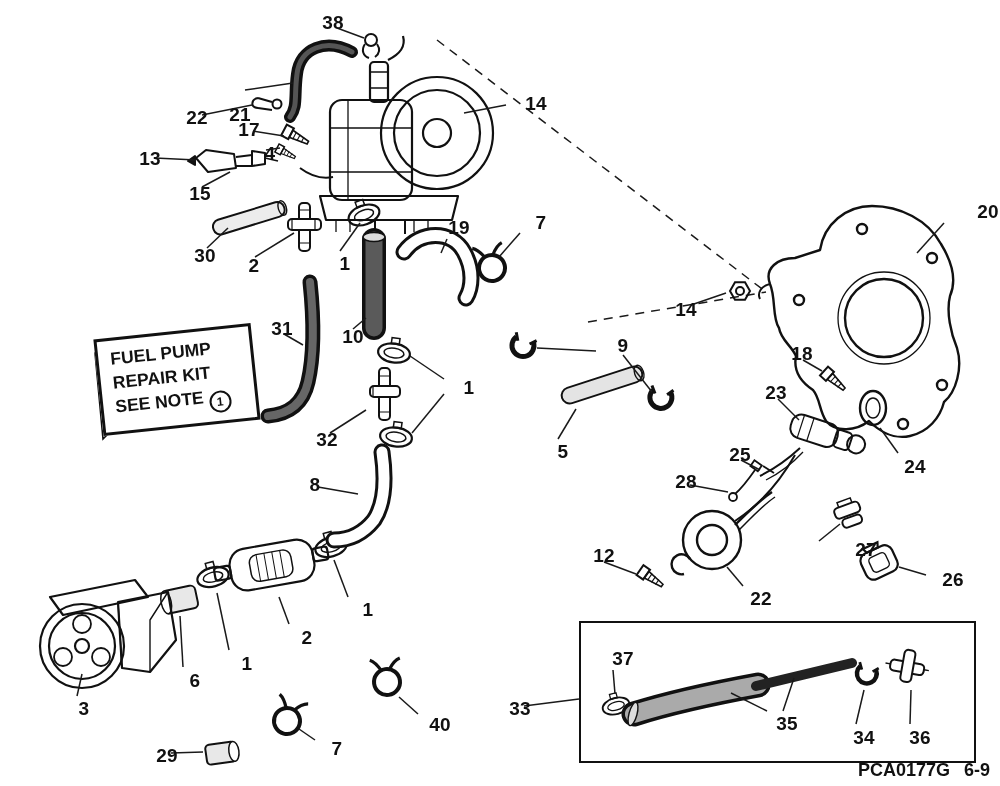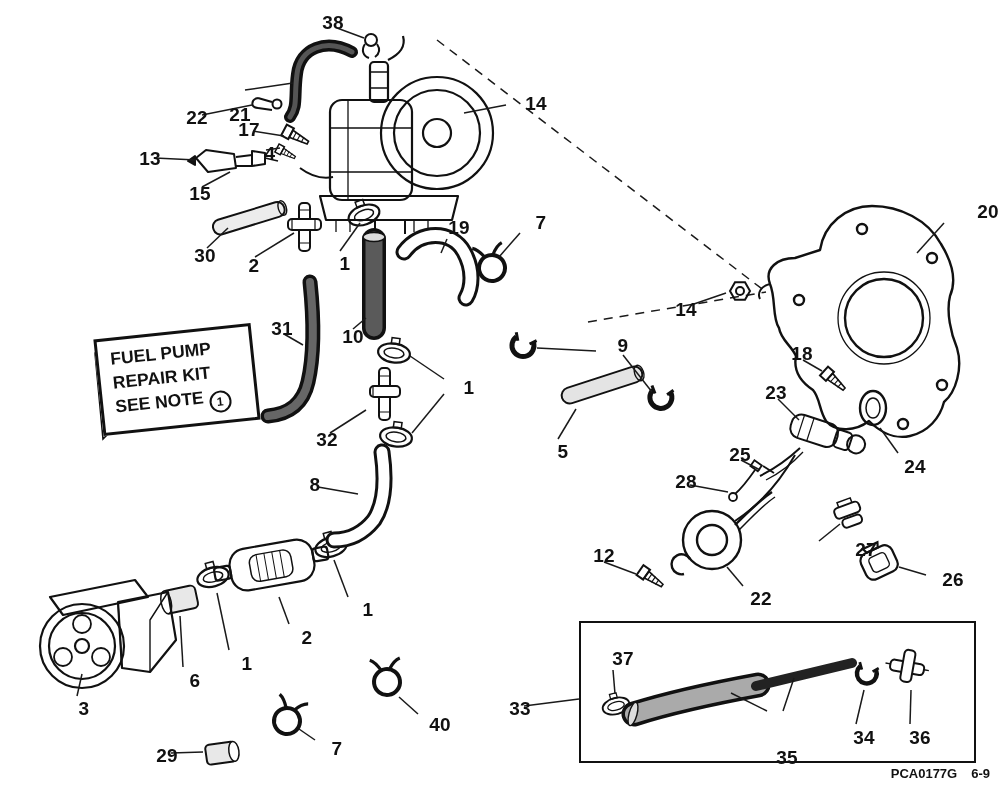--- a/index.html
+++ b/index.html
@@ -7,21 +7,21 @@
   #page{position:relative;width:1000px;height:786px;background:#fff;overflow:hidden}
   #art{position:absolute;left:0;top:0;width:1000px;height:786px}
   #callout-layer{position:absolute;left:12px;top:0;width:1000px;height:786px;pointer-events:none}
   .callout{position:absolute;transform:translate(-50%,-50%);font-weight:bold;font-size:19px;line-height:1;color:#111;letter-spacing:.3px}
   #leader-layer line{stroke:#1a1a1a;stroke-width:1.5}
   #note-box{position:absolute;left:98px;top:331px;width:158px;height:97px;border:3px solid #111;background:#fff;
     transform:rotate(-6deg);display:flex;flex-direction:column;justify-content:center;padding-left:12px;gap:3px;box-sizing:border-box}
   .nb-line{font-size:17.5px;font-weight:bold;white-space:nowrap}
   .note-circle{display:inline-flex;align-items:center;justify-content:center;width:18px;height:18px;border:2px solid #111;
     border-radius:50%;font-size:12px;font-weight:bold;margin-left:5px;vertical-align:-4px}
-  #footer{position:absolute;right:10px;bottom:5px;font-size:13px;font-weight:bold}
+  #footer{position:absolute;right:10px;bottom:5px;font-size:18px;font-weight:bold}
   #footer span{margin-left:14px}
 </style>
 </head>
 <body>
 
 <div id="page">
 
   <svg id="art" viewBox="0 0 1000 786" xmlns="http://www.w3.org/2000/svg">
     <defs>
       <g id="clamp-ring">
@@ -348,21 +348,21 @@
       <div class="callout" style="left: 356px; top: 609px;">1</div>
       <div class="callout" style="left: 295px; top: 637px;">2</div>
       <div class="callout" style="left: 183px; top: 680px;">6</div>
       <div class="callout" style="left: 235px; top: 663px;">1</div>
       <div class="callout" style="left: 72px; top: 708px;">3</div>
       <div class="callout" style="left: 611px; top: 658px;">37</div>
       <div class="callout" style="left: 508px; top: 708px;">33</div>
       <div class="callout" style="left: 155px; top: 755px;">29</div>
       <div class="callout" style="left: 325px; top: 748px;">7</div>
       <div class="callout" style="left: 428px; top: 724px;">40</div>
-      <div class="callout" style="left: 775px; top: 723px; margin-top: 34px;">35</div>
+      <div class="callout" style="left: 775px; top: 723px;">35</div>
       <div class="callout" style="left: 852px; top: 737px;">34</div>
       <div class="callout" style="left: 908px; top: 737px;">36</div>
     </div>
 
   <div id="footer">
     <span>PCA0177G</span><span>6-9</span>
   </div>
 
 </div>
 

